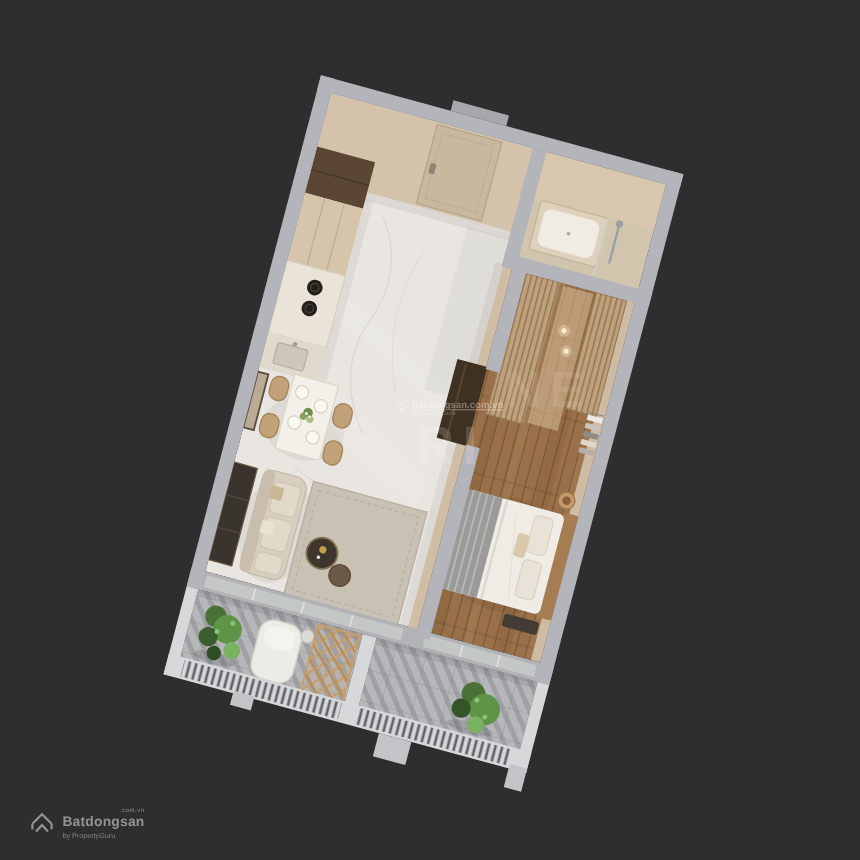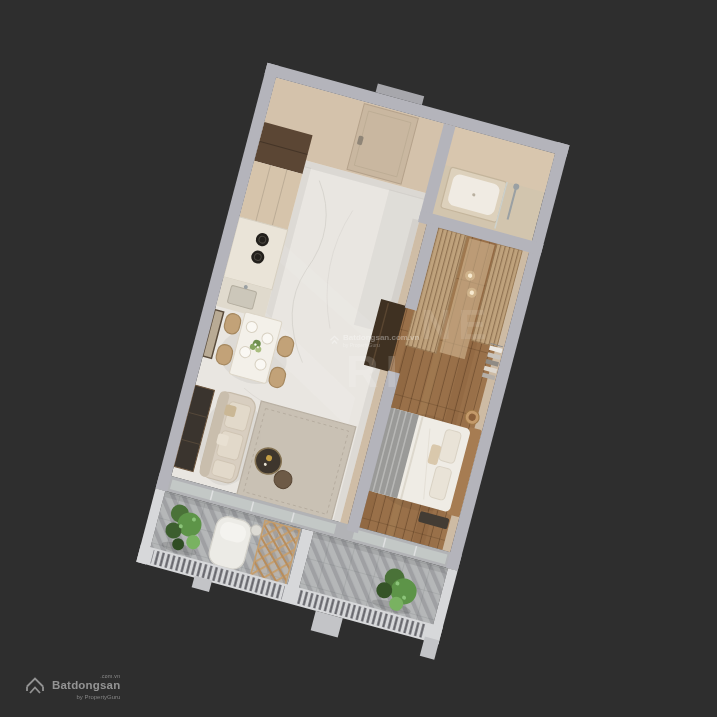--- a/index.html
+++ b/index.html
@@ -9,25 +9,25 @@
   svg{display:block}
   
   .wm{position:absolute;color:#fff;font-weight:800;letter-spacing:7px;
       font-family:"Liberation Sans",sans-serif;pointer-events:none;}
   .wm-top{left:421px;top:301px;font-size:42px;opacity:.09;}
   .wm-bottom{left:346px;top:346px;font-size:45px;opacity:.15;}
   
   .wm-brand{position:absolute;left:329px;top:334px;display:flex;gap:3px;
             align-items:flex-start;color:#fff;opacity:.34;pointer-events:none;}
   .wm-brand .txt{display:flex;flex-direction:column;line-height:1.1;}
-  .wm-brand .b1{font-size:8px;font-weight:bold;}
+  .wm-brand .b1{font-size:8px;font-weight:bold;text-decoration:underline;}
   .wm-brand .b2{font-size:5px;opacity:.85;}
   
   .logo{position:absolute;left:24px;top:674px;display:flex;gap:6px;
-        align-items:flex-start;color:var(--logo-gray,#9c9c9c);opacity:.92;text-align:right;}
+        align-items:flex-start;color:var(--logo-gray,#9c9c9c);opacity:.92;}
   .logo-text{display:flex;flex-direction:column;line-height:1;}
   .logo-suffix{order:-1;align-self:flex-end;font-size:5px;letter-spacing:.4px;margin-bottom:1px;}
   .logo-brand{font-size:11.5px;font-weight:bold;letter-spacing:.2px;}
   .logo-by{font-size:6px;margin-top:2px;opacity:.85;}
 </style>
 </head>
 <body>
 
 <div class="stage">
 

